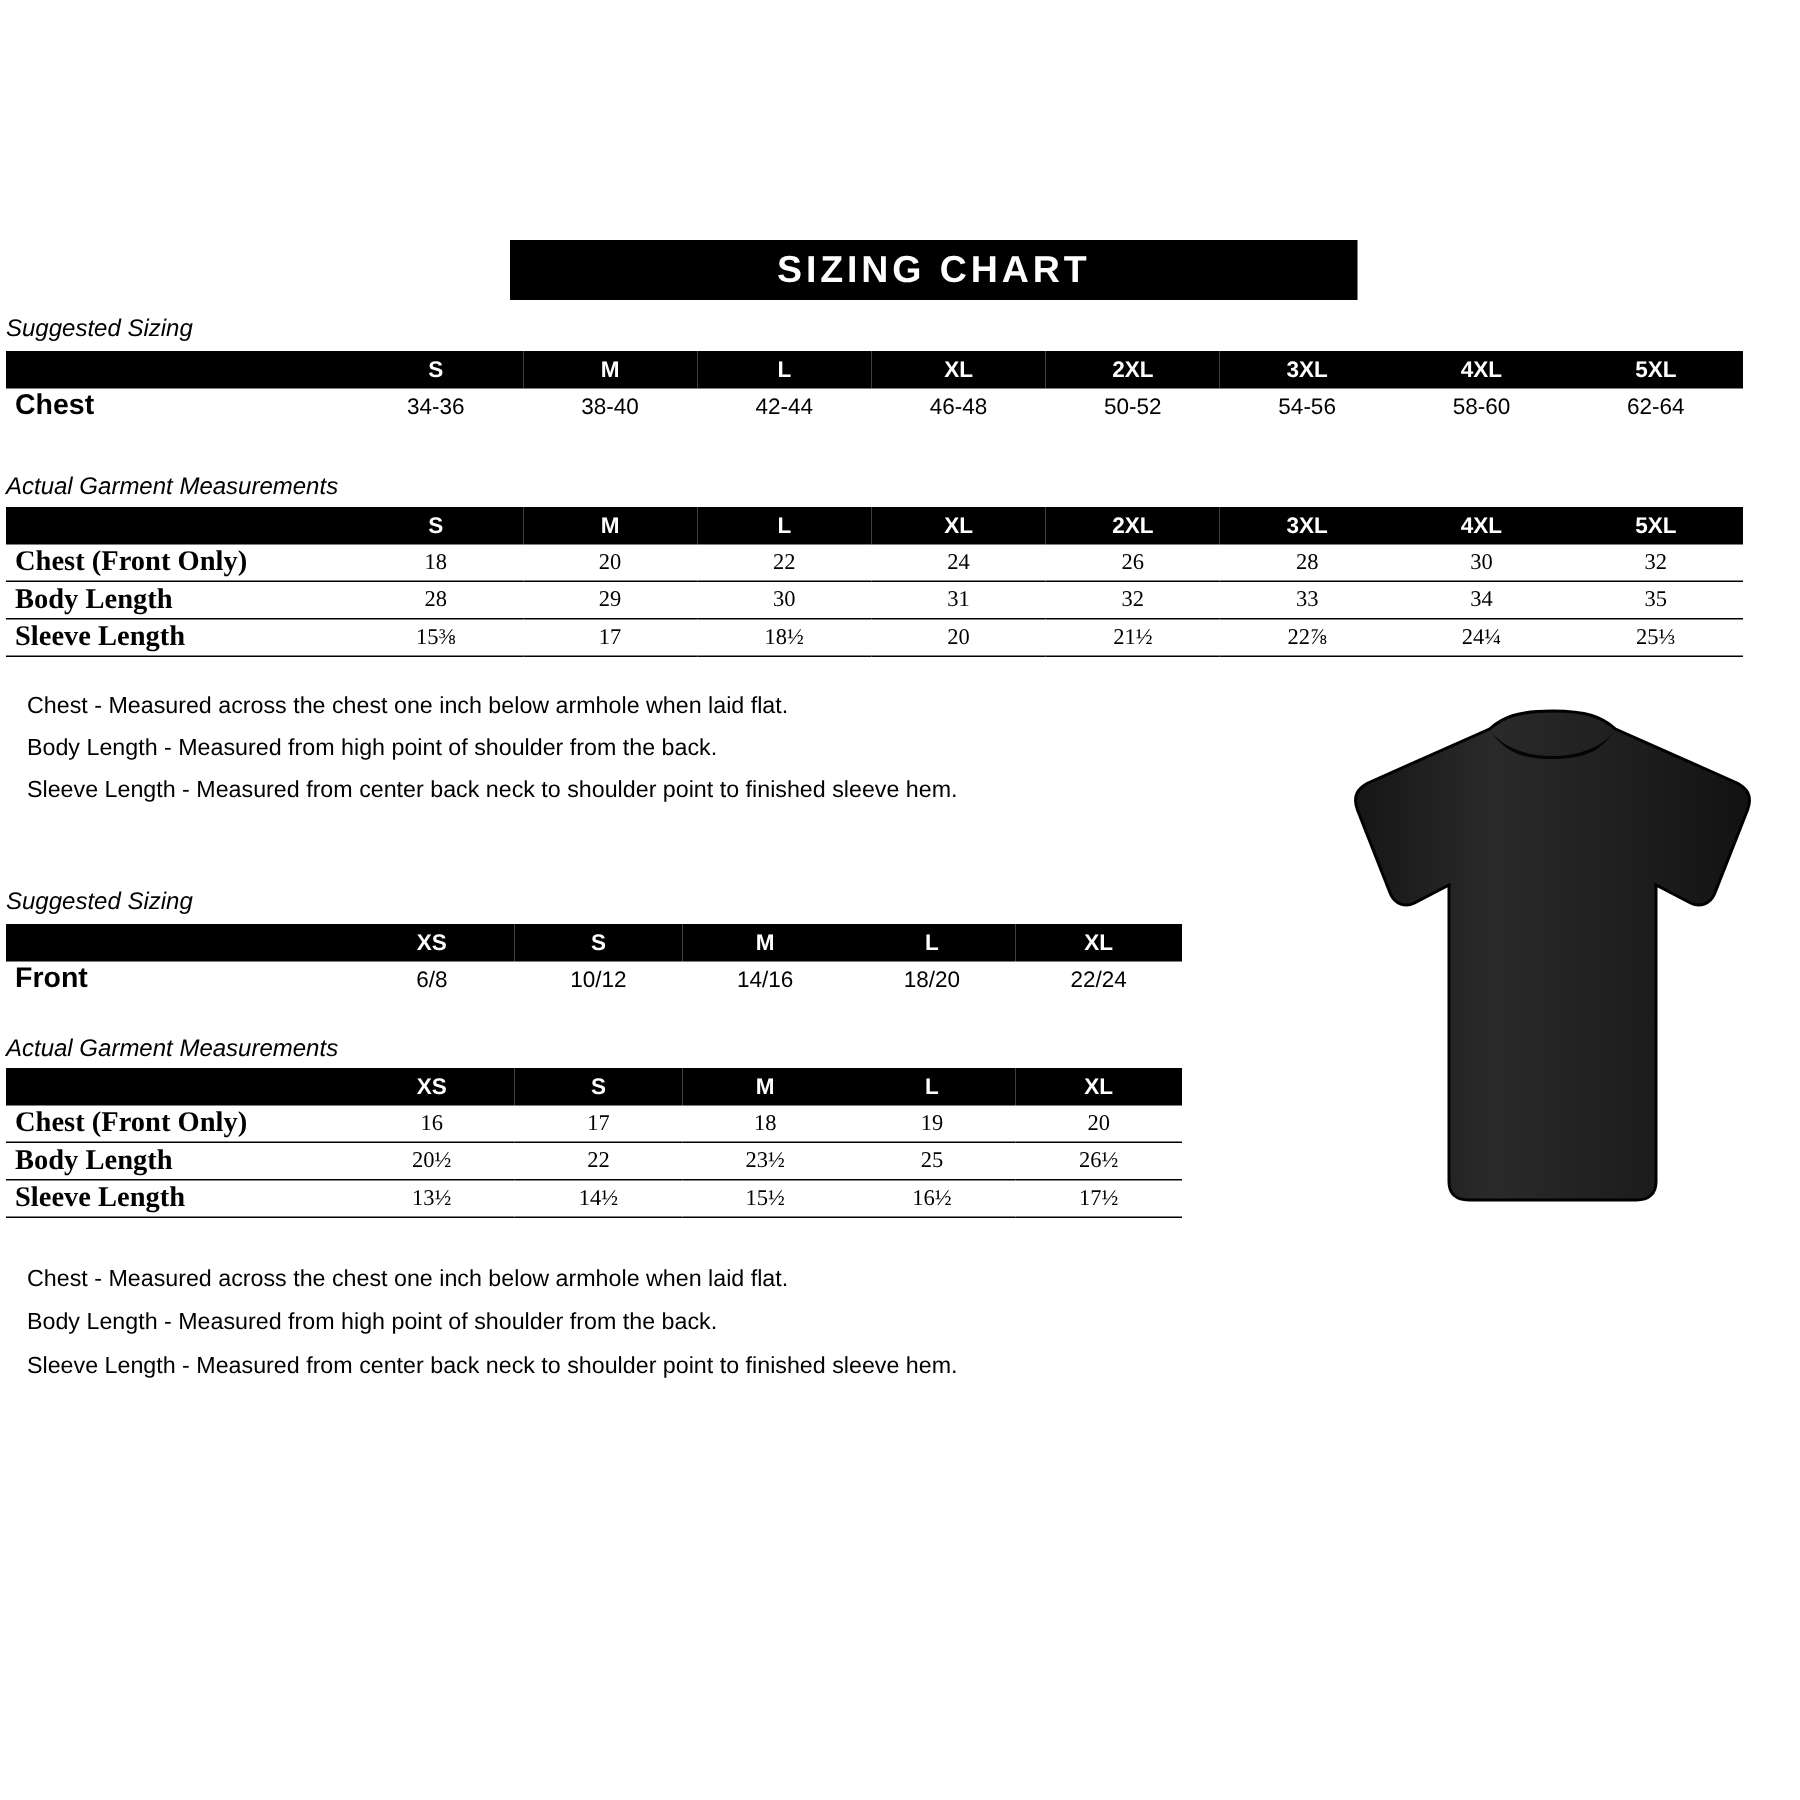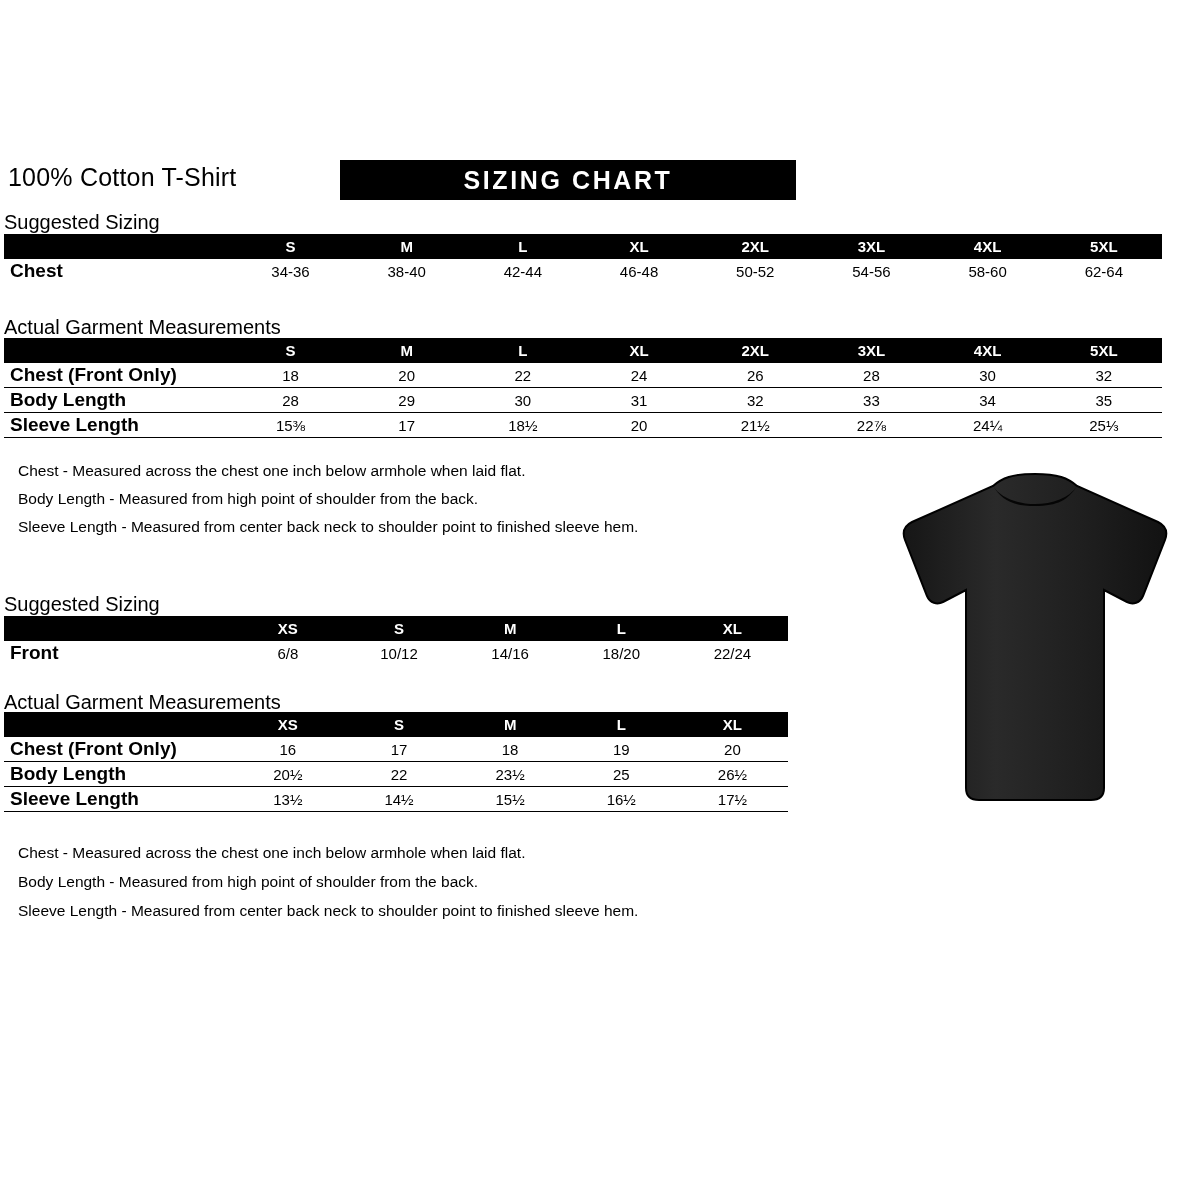--- a/index.html
+++ b/index.html
@@ -31,40 +31,41 @@
     top: 163px;
     font-size: 25px;
     font-weight: 400;
     letter-spacing: 0.2px;
     white-space: nowrap;
   }
   .sizing-chart-bar {
     position: absolute;
     left: 340px;
     top: 160px;
-    width: 456px;
+    width: 565px;
     height: 40px;
     background: #000000;
   }
   .sizing-chart-bar span {
     display: block;
     color: #ffffff;
     font-size: 25px;
     font-weight: bold;
     letter-spacing: 2.6px;
     text-align: center;
     line-height: 40px;
   }
 
   .section-label {
     position: absolute;
     left: 4px;
-    font-size: 20px;
+    font-size: 16px;
     font-weight: 400;
     white-space: nowrap;
+    font-style: italic;
   }
 
   
   table.chart {
     position: absolute;
     border-collapse: collapse;
     font-size: 15px;
   }
   table.chart th,
   table.chart td {
@@ -91,20 +92,21 @@
     height: 24px;
   }
   table.chart tbody td.rowhead {
     text-align: left;
     padding-left: 6px;
     font-weight: bold;
     font-size: 19px;
   }
   table.chart tbody tr.ruled td {
     border-bottom: 1px solid #000000;
+    font-family: Liberation Serif, serif;
   }
 
   
   #adult-suggested {
     left: 4px;
     top: 234px;
     width: 1158px;
   }
   #adult-suggested col.c0 { width: 228px; }
   #adult-suggested col.cn { width: 116px; }
@@ -161,21 +163,20 @@
     width: 290px;
     height: 340px;
   }
   .shirt-wrap svg { display: block; }
 </style>
 </head>
 <body>
 
 <div class="sheet">
 
-  <div class="adult-title">100% Cotton T-Shirt</div>
 
   <div class="sizing-chart-bar">
     <span>SIZING CHART</span>
   </div>
 
   <div class="section-label" style="top:211px;">Suggested Sizing</div>
 
   <table class="chart" id="adult-suggested">
     <colgroup>
       <col class="c0">

